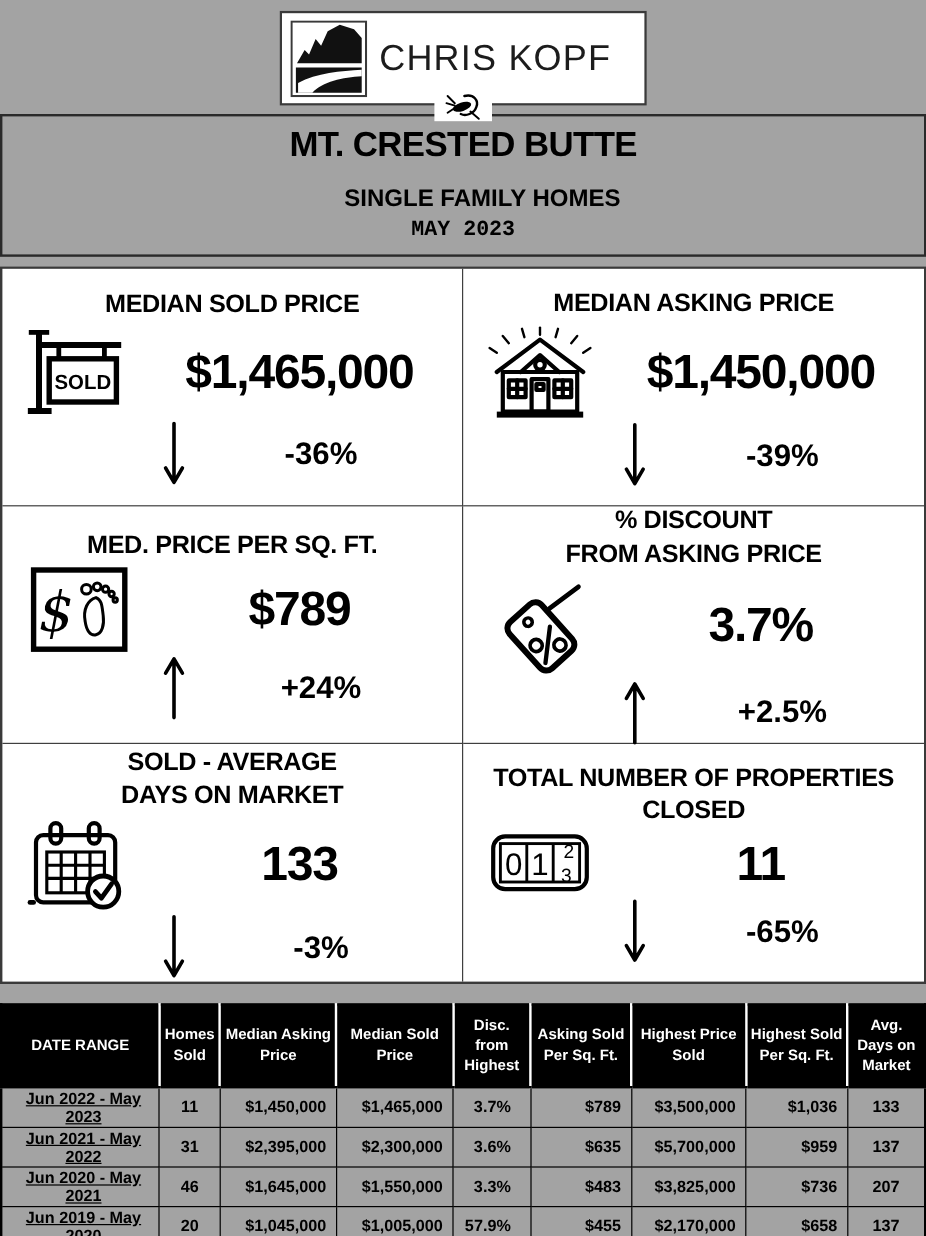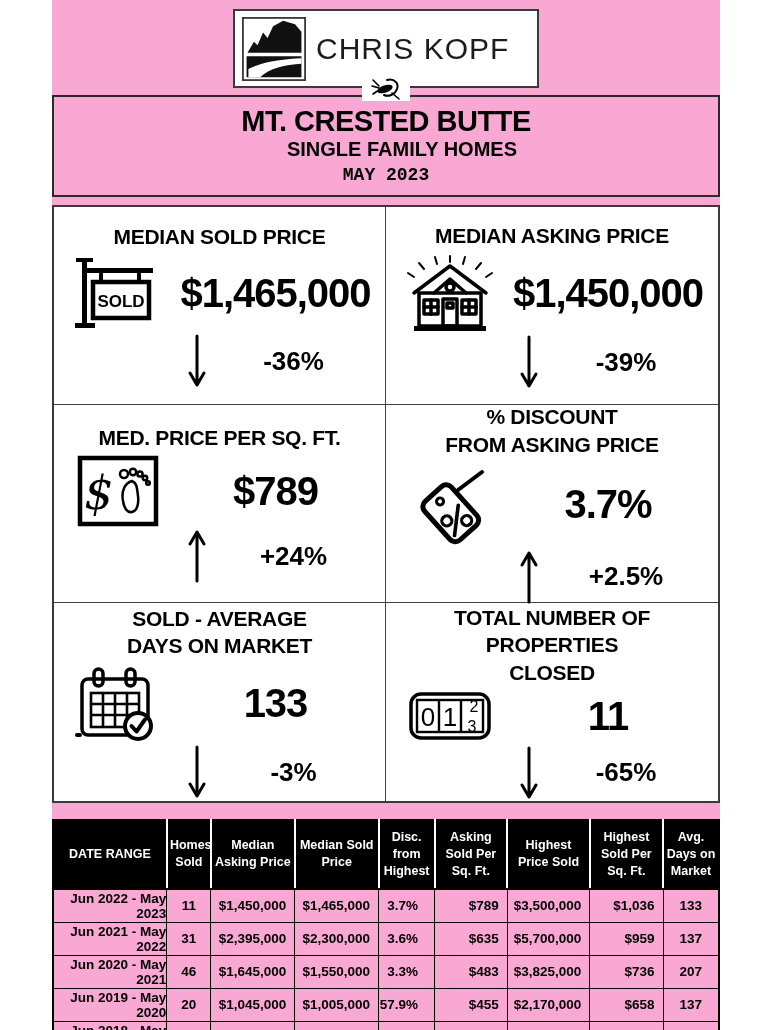--- a/index.html
+++ b/index.html
@@ -1,31 +1,31 @@
 <!DOCTYPE html>
 <html><head>
 <meta charset="utf-8">
 <style>
   * { margin:0; padding:0; box-sizing:border-box; }
   body { background:#fff; font-family:"Liberation Sans", sans-serif; color:#000; }
-  .page { width:668px; height:1030px; margin:0 auto; background:#f9a8d4; position:relative; overflow:hidden; }
+  .page { width:772px; height:1030px; margin:0 auto; background:#a3a3a3; position:relative; overflow:hidden; }
 
   
   .logo-area { padding-top:9px; display:flex; justify-content:center; }
   .logo-box { position:relative; width:306px; height:79px; border:2px solid #3a3a3a; display:flex; align-items:center; padding:6px 10px 6px 7px; background:#fff; }
   .logo-mark { flex:0 0 64px; height:64px; }
   .logo-text { flex:1; padding-left:10px; }
   .logo-name { font-size:30px; font-weight:400; letter-spacing:1px; color:#1c1c1c; line-height:1.05; }
   .logo-tagline { font-size:11.5px; font-weight:400; letter-spacing:1.6px; color:#1c1c1c; margin-top:3px; }
   .fly-wrap { position:absolute; left:50%; bottom:-15px; transform:translateX(-50%); background:#fff; padding:0 9px; line-height:0; }
 
   
   .title-box { margin-top:7px; border:2px solid #2a2a2a; text-align:center; padding:8px 0 10px; }
   .title-line1 { font-size:29px; font-weight:700; letter-spacing:-0.5px; }
-  .title-line2 { font-size:20px; font-weight:700; margin-top:0;padding-left:32px; }
+  .title-line2 { font-size:20px; font-weight:700; margin-top:17px;padding-left:32px; }
   .title-line3 { font-size:18px; font-weight:700; margin-top:4px;font-family:Liberation Mono, monospace; }
 
   
   .stats-box { margin-top:8px; border:2px solid #3a3a3a; display:grid; grid-template-columns:1fr 1fr; grid-template-rows:198px 198px 198px; background:#fff; }
   .panel { display:flex; flex-direction:column; justify-content:center; padding:6px 8px; }
   .panel.b-right { border-right:1.5px solid #3f3f3f; }
   .panel.b-bottom { border-bottom:1.5px solid #3f3f3f; }
   .panel-title { text-align:center; font-size:21px; font-weight:700; line-height:1.3; white-space:pre-line; letter-spacing:-0.3px; }
   .panel-body { display:flex; align-items:center; margin-top:4px; }
   .icon-wrap { flex:0 0 112px; display:flex; justify-content:center; align-items:center; }
@@ -34,21 +34,21 @@
   .trend-spacer { flex:0 0 124px; }
   .trend-arrow { flex:0 0 24px; line-height:0; }
   .trend-change { flex:1; text-align:center; font-size:26px; font-weight:700; }
 
   
   .table-wrap { margin-top:16px; }
   table { width:100%; border-collapse:collapse; table-layout:fixed; border:2px solid #000; }
   thead th { background:#000; color:#fff; font-size:12.5px; font-weight:700; text-align:center; vertical-align:middle; padding:8px 2px; line-height:1.35; border-right:2px solid #fff; border-bottom:2px solid #000; }
   thead th:last-child { border-right:none; }
   tbody td { font-size:13.5px; font-weight:700; border:1.5px solid #000; padding:1px 0; height:18px; vertical-align:middle; }
-  tbody td.c0 { text-align:right; padding-left:5px; }
+  tbody td.c0 { text-align:center; padding-left:5px;text-decoration:underline; }
   tbody td.c1, tbody td.c8 { text-align:center; }
   tbody td.c2, tbody td.c3, tbody td.c5, tbody td.c6, tbody td.c7 { text-align:right; padding-right:8px; }
   tbody td.c4 { text-align:right; padding-right:16px; }
 
   svg { display:block; }
   .ico { stroke:#000; fill:none; stroke-width:3.5; stroke-linecap:round; stroke-linejoin:round; }
 </style>
 </head>
 <body>
 

